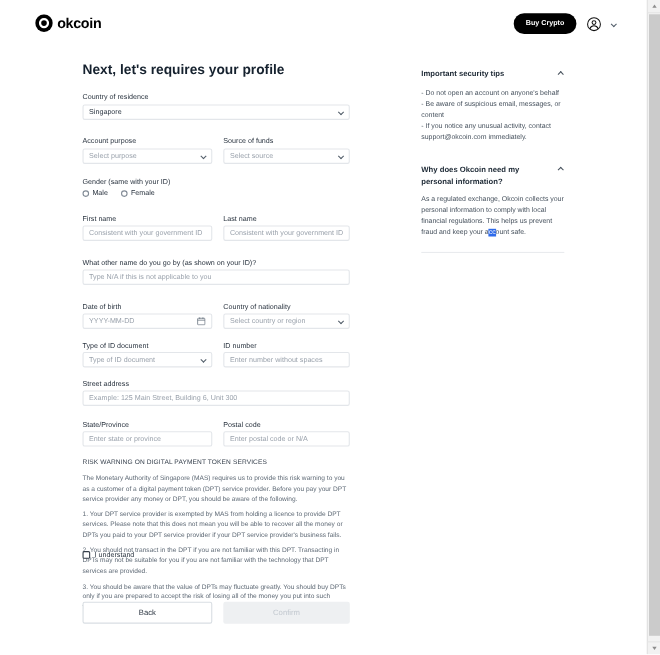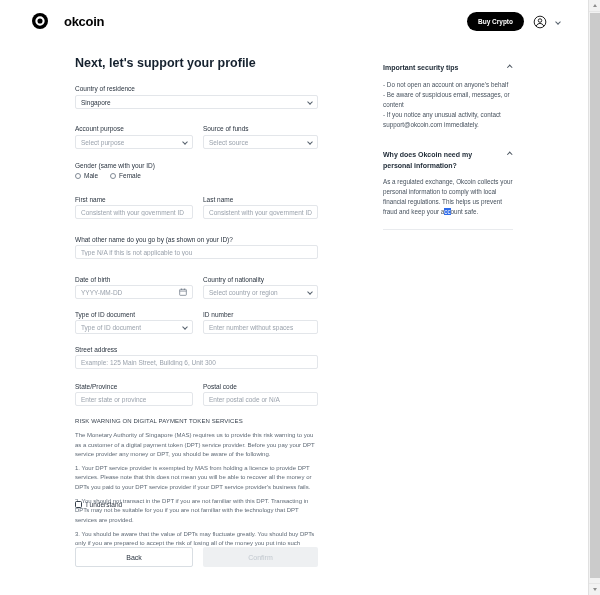--- a/index.html
+++ b/index.html
@@ -4,21 +4,21 @@
 <style>
   * { margin:0; padding:0; box-sizing:border-box; }
   html,body { background:#fff; }
   #app {
     position:relative; width:600px; height:595px; background:#ffffff;
     font-family:"Liberation Sans","DejaVu Sans",sans-serif; color:#1e2a36; overflow:hidden;
   }
 
   
   .header { position:absolute; top:0; left:0; width:588px; height:44px; background:#fff; }
-  .brand { position:absolute; left:32px; top:13px; display:flex; align-items:center; gap:16px; }
+  .brand { position:absolute; left:32px; top:13px; display:flex; align-items:flex-start; gap:4px; }
   .brand-word { font-size:13px; font-weight:700; letter-spacing:-0.3px; color:#000; }
   .hdr-right { position:absolute; right:28px; top:12px; display:flex; align-items:center; gap:9px; }
   .buy-pill { height:19px; padding:0 11px; background:#000; color:#fff; border:none;
     border-radius:10px; font-size:6.5px; font-weight:700; display:flex; align-items:center;
     font-family:inherit; cursor:pointer; }
   .chev { width:4px; height:4px; border-right:1px solid #55606c; border-bottom:1px solid #55606c;
     transform:rotate(45deg); flex:0 0 auto; }
   .chev-up { transform:rotate(225deg); width:3.5px; height:3.5px; }
 
   
@@ -101,21 +101,21 @@
       <button class="buy-pill">Buy Crypto</button>
       <svg width="14" height="14" viewBox="0 0 24 24">
         <circle cx="12" cy="12" r="10" fill="none" stroke="#111" stroke-width="1.6"></circle>
         <circle cx="12" cy="9.5" r="3" fill="none" stroke="#111" stroke-width="1.6"></circle>
         <path d="M5.5 19 C7 15.5 10 14.5 12 14.5 C14 14.5 17 15.5 18.5 19" fill="none" stroke="#111" stroke-width="1.6"></path>
       </svg>
       <span class="chev"></span>
     </div>
   </div>
 
-  <div class="page-title">Next, let's support your profile</div>
+  <div class="page-title">Next, let's requires your profile</div>
 
   <div class="label full" style="top:86px">Country of residence</div>
   <div class="box full" style="top:95px; width:243px">
     <span class="val">Singapore</span>
     <span class="chev"></span>
   </div>
 
   <div class="label col-l" style="top:126px">Account purpose</div>
   <div class="label col-r" style="top:126px">Source of funds</div>
   <div class="box col-l" style="top:135px; width:118px">

